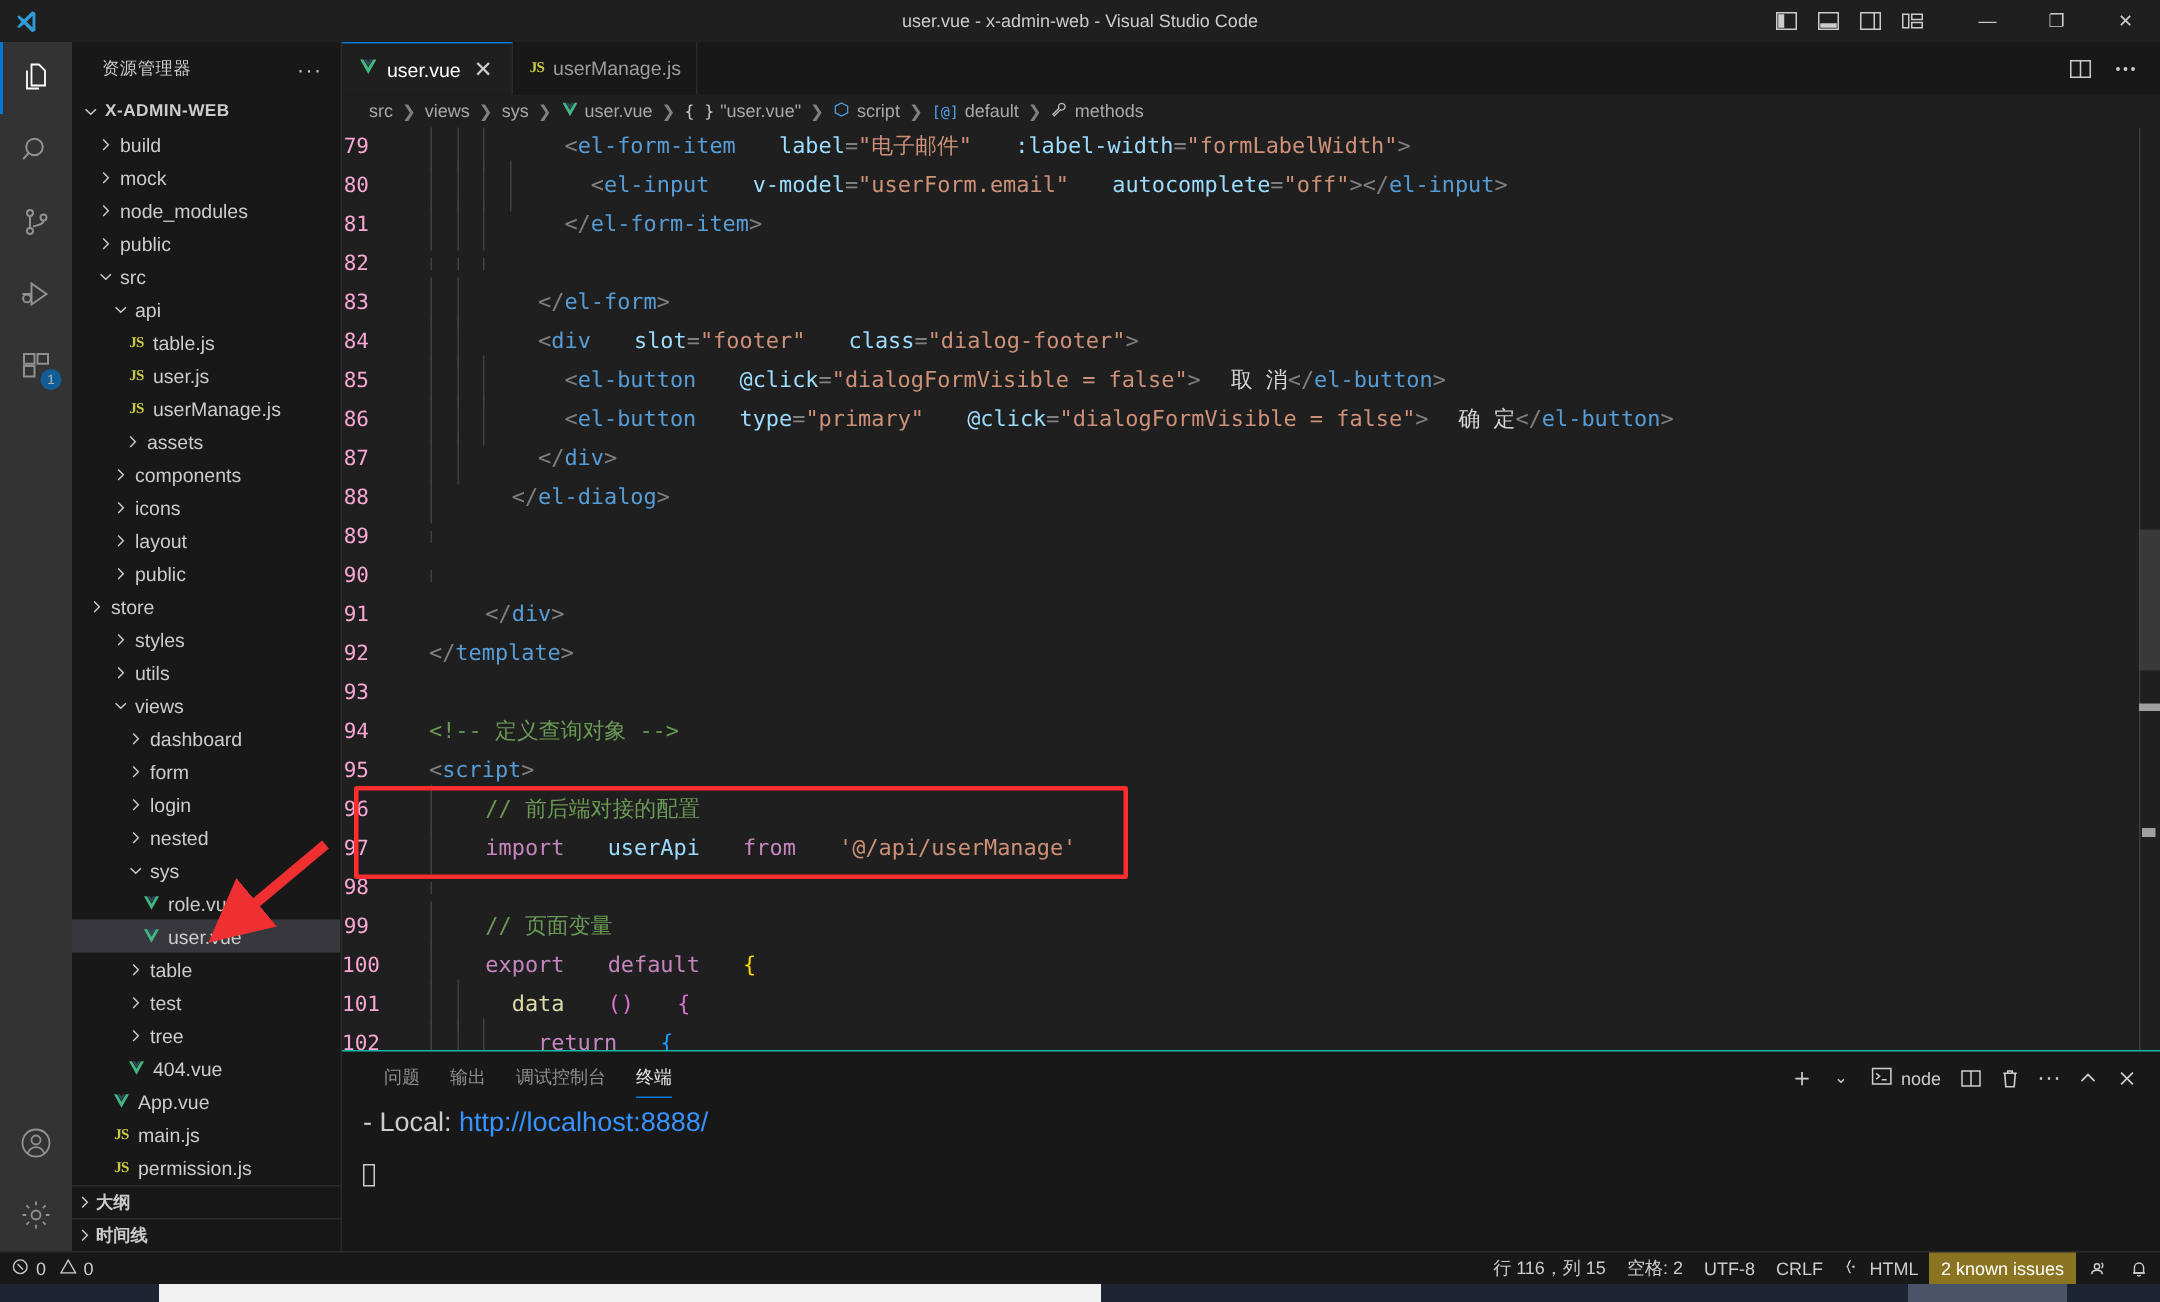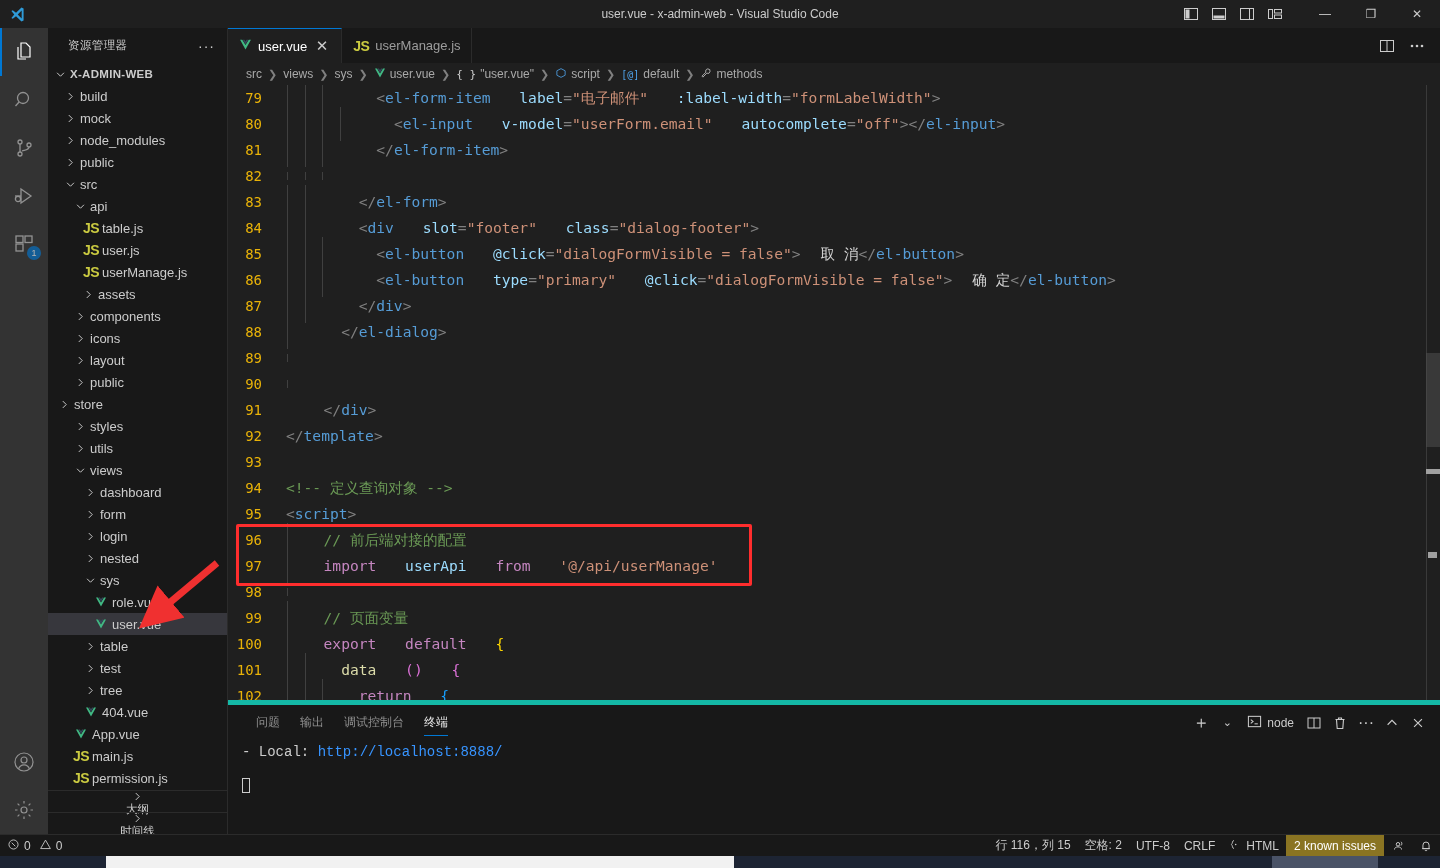--- a/index.html
+++ b/index.html
@@ -59,25 +59,25 @@
   }
   .sb-title { letter-spacing: .4px; }
   .sb-dots { color:#cccccc; font-size: 14px; letter-spacing: 1px; padding: 0 4px;}
   .tree { flex:1; overflow:hidden; font-size: 13px; color:#cccccc; }
   .row { height: 22px; display:flex; align-items:center; padding-right:4px; white-space: nowrap; position:relative;}
   .row.selected { background:#37373d; }
   .row.root { font-weight: bold; font-size: 11.5px; letter-spacing:.3px; }
   .chev { width: 16px; display:flex; align-items:center; justify-content:center; flex:none; color:#cccccc; }
   .chev svg { display:block; }
   .ficon { width: 18px; display:flex; align-items:center; justify-content:center; flex:none; font-size: 10px; }
-  .js-ico { color:#cbcb41; font-weight: bold; font-family:Liberation Sans, sans-serif; font-size:14px; letter-spacing:-0.5px;}
+  .js-ico { color:#cbcb41; font-weight: bold; font-family:Liberation Serif, serif; font-size:10px; letter-spacing:-0.5px;}
   .lbl { padding-left: 2px; }
   .sect {
     height: 22px; display:flex; align-items:center; color:#cccccc; font-size: 11.5px;
-    font-weight: normal; border-top: 1px solid #2b2b2b; flex-direction: column;
+    font-weight: bold; border-top: 1px solid #2b2b2b;
   }
 
   
   .editor-col { flex: 1; display:flex; flex-direction: column; min-width:0; background:#1f1f1f; }
   .tabs { height: 35px; background:#181818; display:flex; align-items: stretch; position:relative; flex:none;}
   .tab {
     display:flex; align-items:center; gap:6px; padding: 0 10px 0 11px; font-size: 13px;
     background:#181818; color:#9d9d9d; border-right:1px solid #2b2b2b; max-width: 220px;
   }
   .tab.active { background:#1f1f1f; color:#ffffff; border-top: 1px solid #0078d4; }
@@ -95,21 +95,21 @@
 
   
   .code-wrap { flex:1; position:relative; overflow:hidden; background:#1f1f1f; }
   .code {
     position:absolute; inset:0;
     font-family: "DejaVu Sans Mono", "Liberation Mono", monospace;
     font-size: 14.6px; line-height: 26px; white-space: pre;
   }
   .cl { height: 26px; display:flex; align-items:center; }
   .ln {
-    width: 58px; text-align:right; padding-right: 24px; color:#eab308; flex:none;
+    width: 58px; text-align:right; padding-right: 40px; color:#f9a8d4; flex:none;
     font-size: 14px; font-family:"DejaVu Sans Mono", monospace;
   }
   .ctext { position:relative; flex:1; }
   .ind { position:absolute; top:-4px; bottom:-4px; width:1px; background:#404040; }
 
   .t-tag   { color:#569cd6; }
   .t-brk   { color:#808080; }
   .t-attr  { color:#9cdcfe; }
   .t-str   { color:#ce9178; }
   .t-cmt   { color:#6a9955; }
@@ -126,32 +126,32 @@
   }
   .arrow-ann { position:absolute; pointer-events:none; }
 
   
   .overview { position:absolute; top:0; right:0; width: 14px; bottom:0; background: transparent; }
   .ov-slider { position:absolute; right:0; width:14px; background:#4f4f4f; opacity:.55; border-radius:0;}
   .ov-mark { position:absolute; right:3px; width:9px; height:6px; background:#a0a0a0; }
   .ov-line { position:absolute; top:0; bottom:0; left:0; width:1px; background:#3a3a3a; }
 
   
-  .panel { height: 134px; background:#181818; border-top:5px solid #14b8a6; display:flex; flex-direction:column; flex:none;}
+  .panel { height: 134px; background:#181818; border-top:1px solid #14b8a6; display:flex; flex-direction:column; flex:none;}
   .panel-head { height: 35px; display:flex; align-items:center; padding-left: 18px; flex:none;}
   .ptab { font-size: 12px; color:#8f8f8f; padding: 0 10px; height:35px; display:flex; align-items:center;
           position:relative; }
   .ptab.active { color:#e7e7e7; }
   .ptab.active:after { content:''; position:absolute; left:10px; right:10px; bottom:4px; height:1px; background:#0078d4; }
   .panel-actions { margin-left:auto; display:flex; align-items:center; gap:2px; padding-right: 10px; color:#cccccc;}
   .pa { height: 24px; min-width: 24px; display:flex; align-items:center; justify-content:center; padding:0 3px; border-radius:4px;}
   .pa-term { display:flex; align-items:center; gap:5px; padding: 0 6px; font-size: 12px; color:#cccccc; }
   .term-body {
     flex:1; padding: 4px 0 0 14px;
-    font-family:Liberation Mono, monospace; font-size: 14px; line-height: 17px;
+    font-family:Liberation Sans, sans-serif; font-size: 18px; line-height: 17px;
     color:#cccccc;
   }
   .term-link { color:#3794ff; }
   .cursor-block { display:inline-block; width: 8px; height: 15px; border:1px solid #cccccc; vertical-align: -3px; }
 
   
   .statusbar {
     height: 22px; background:#181818; display:flex; align-items:center;
     color:#cccccc; font-size: 12px; flex:none; border-top: 1px solid #2b2b2b;
   }

